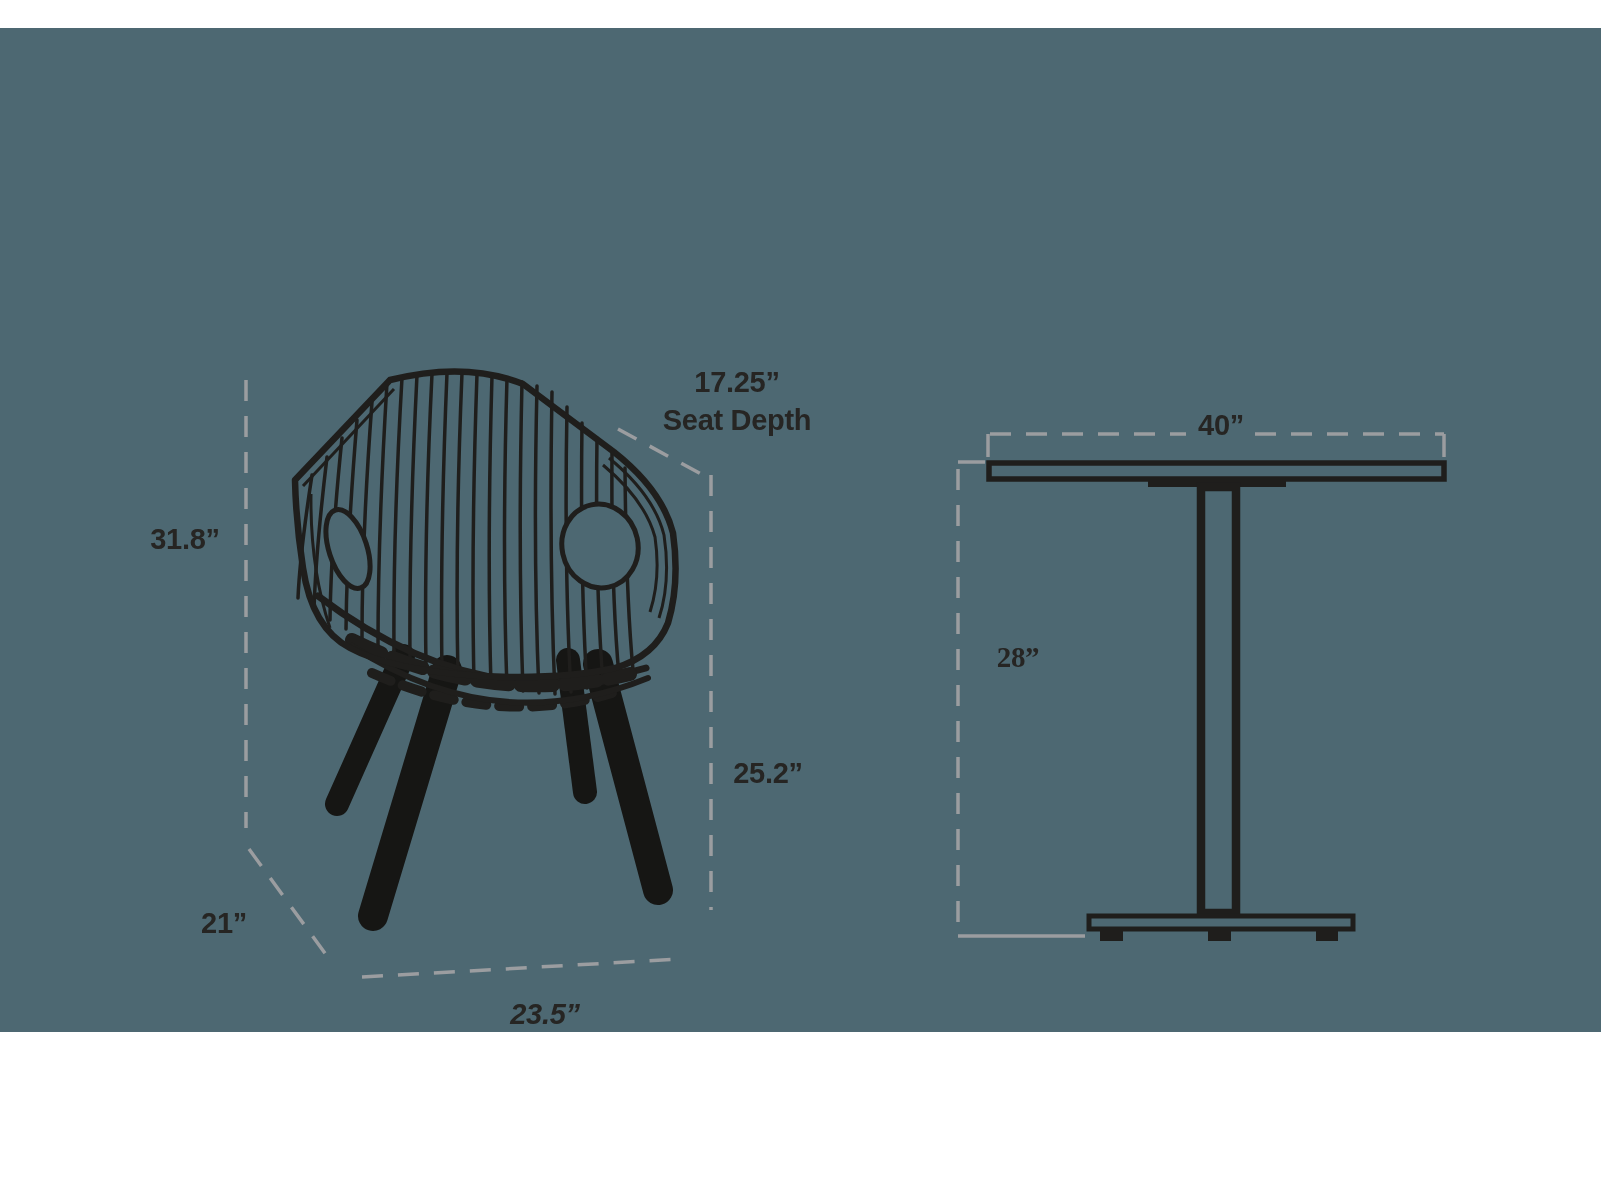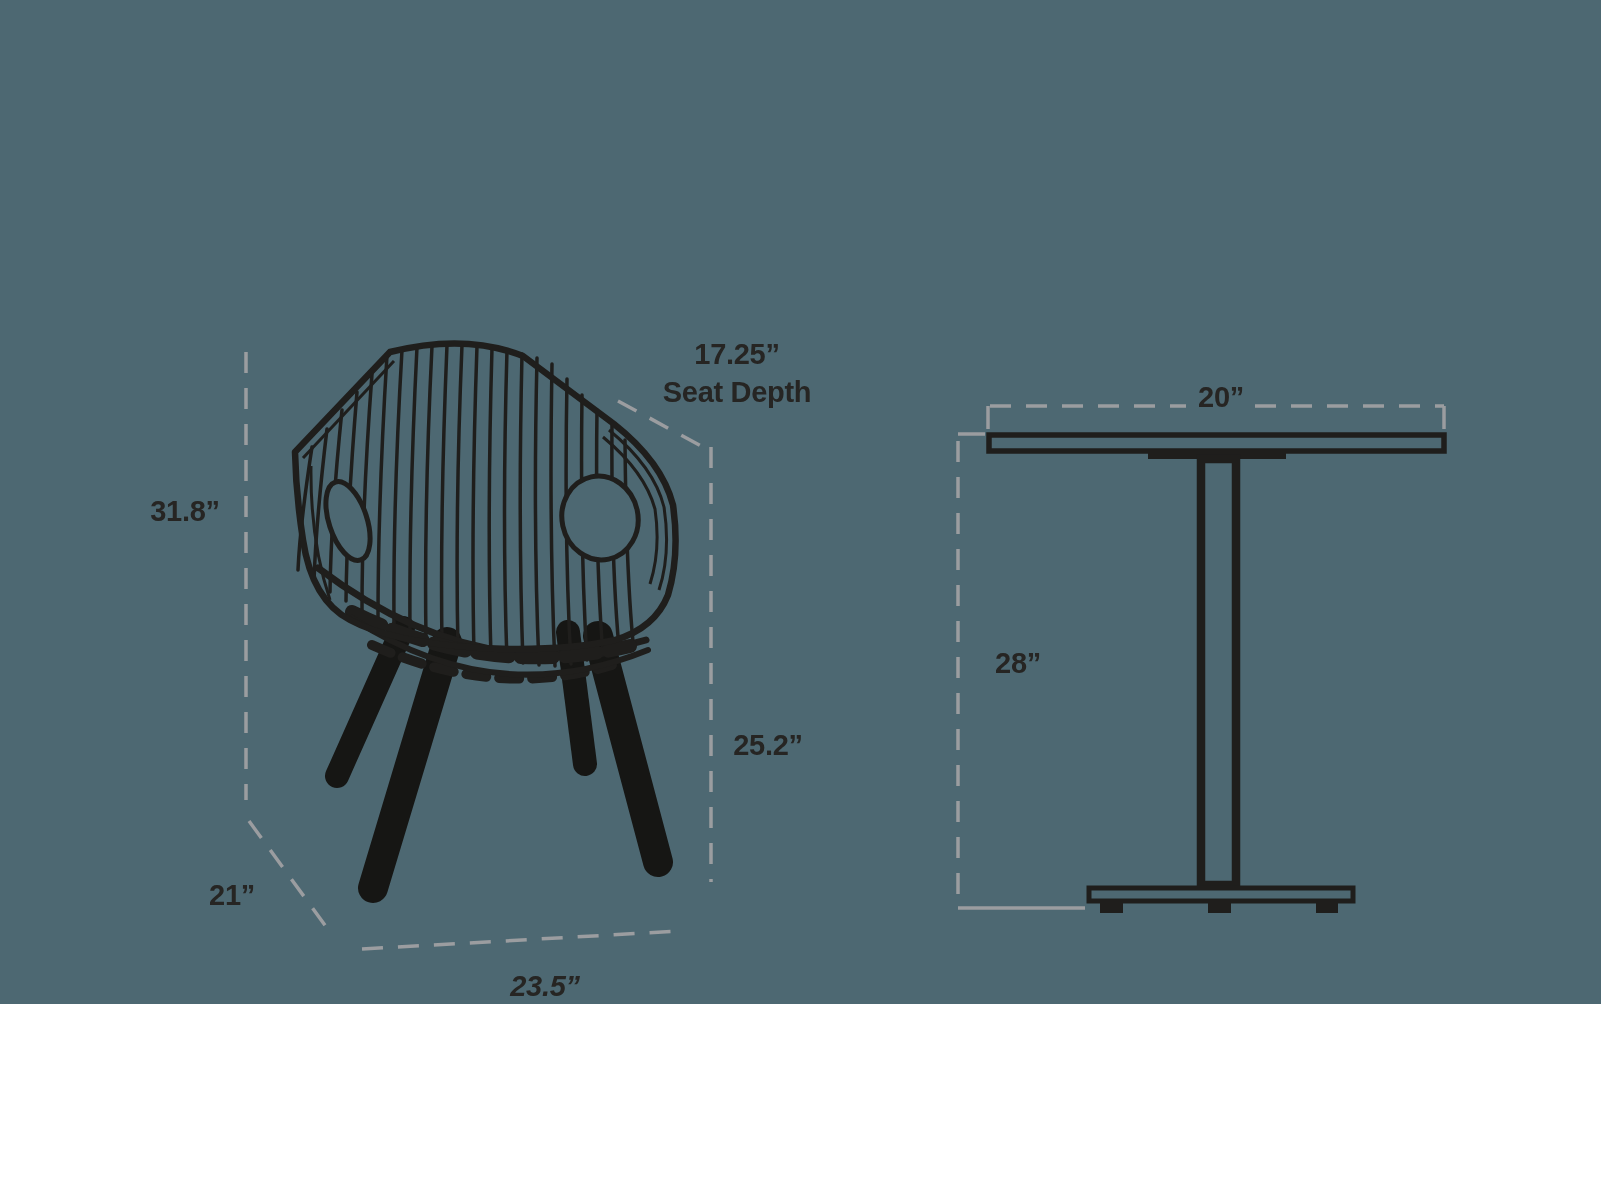--- a/index.html
+++ b/index.html
@@ -2,20 +2,21 @@
 <html><head>
 <meta charset="utf-8">
 <style>
   html,body{margin:0;padding:0;}
   .stage{
     position:relative;
     width:1601px;height:1004px;
     background:#4D6872;
     overflow:hidden;
     font-family:"Liberation Sans","DejaVu Sans",sans-serif;
+    margin-top:28px;
   }
   .art{position:absolute;left:0;top:0;}
   .dim-label{
     position:absolute;
     transform:translate(-50%,-50%);
     color:#262523;
     font-weight:bold;
     font-size:29px;
     line-height:38px;
     letter-spacing:-0.3px;
@@ -123,21 +124,21 @@
 
   <div class="dim-label" style="left:737px; top:373px;">
     <div>17.25”</div>
     <div>Seat Depth</div>
   </div>
 
   <div class="dim-label" style="left:185px; top:511px;">31.8”</div>
 
   <div class="dim-label" style="left:768px; top:745px;">25.2”</div>
 
-  <div class="dim-label" style="left:232px; top:895px;">21”</div>
+  <div class="dim-label" style="left:224px; top:895px;">21”</div>
 
   <div class="dim-label" style="left:545px; top:986px;font-style:italic;">23.5”</div>
 
-  <div class="dim-label" style="left:1221px; top:397px;">20”</div>
+  <div class="dim-label" style="left:1221px; top:397px;">40”</div>
 
-  <div class="dim-label" style="left:1018px; top:663px;">28”</div>
+  <div class="dim-label" style="left:1018px; top:629px;font-family:Liberation Serif, serif;">28”</div>
 
 </div>
 
 </body></html>

